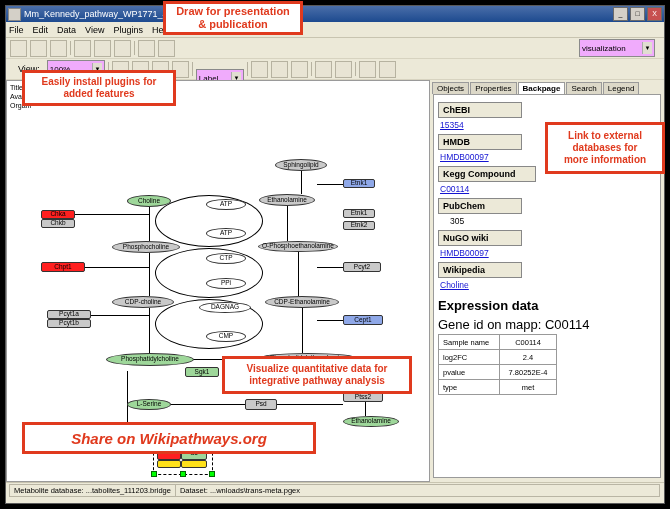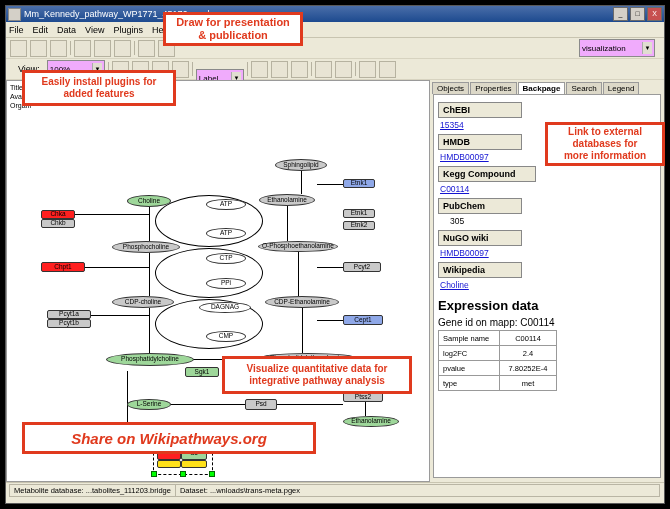--- a/index.html
+++ b/index.html
@@ -57,21 +57,21 @@
 
   
   .tabs{display:flex;height:14px;background:#ece9d8;font-size:8px;align-items:flex-end;padding-left:2px;}
   .tab{padding:1px 4px;border:1px solid #9a9a9a;border-bottom:0;background:#dcd8c8;margin-right:1px;}
   .tab.active{background:#fff;font-weight:bold;}
   .panel{margin:0 3px;background:#fff;border:1px solid #9a9a9a;height:384px;overflow:hidden;position:relative;padding:3px 4px;box-sizing:border-box;}
   .dbhead{border:1px solid #888;background:#ece9d8;font-weight:bold;font-size:9px;padding:2px 4px;margin:4px 0 2px;width:84px;box-sizing:border-box;}
   .dblink{color:#1414d2;text-decoration:underline;font-size:8.5px;margin-left:2px;display:block;}
   .dbtext{font-size:8.5px;margin-left:12px;}
   .exprhead{font-weight:bold;font-size:13px;margin:8px 0 4px 0;}
-  .gidtext{font-size:10px;margin-bottom:2px;}
+  .gidtext{font-size:13px;margin-bottom:2px;}
   table.expr{border-collapse:collapse;font-size:7.5px;}
   table.expr td{border:1px solid #999;padding:1px 4px;height:12px;}
   table.expr td.k{width:52px;}
   table.expr td.v{width:48px;text-align:center;}
 
   
   .statusbar{height:14px;background:#ece9d8;display:flex;align-items:center;font-size:7.5px;padding:0 4px;border-top:1px solid #c8c4b0;}
   .statusbar .cell{border:1px solid #b9b5a4;padding:0 4px;height:11px;line-height:11px;white-space:nowrap;}
 
   
@@ -288,29 +288,29 @@
       </div>
     </div>
   </div>
 
   <div class="statusbar">
     <div class="cell" style="margin-left:-1px;">Metabolite database: ...tabolites_111203.bridge</div>
     <div class="cell" style="margin-left:-1px;flex:1;">Dataset: ...wnloads\trans-meta.pgex</div>
   </div>
 </div>
 
-<div class="callout" style="left:163px;top:12px;width:140px;height:34px;">
+<div class="callout" style="left:163px;top:1px;width:140px;height:34px;">
     <span style="white-space:pre-line">Draw for presentation
 &amp; publication</span>
   </div>
 <div class="callout small" style="left:22px;top:70px;width:154px;height:36px;">
     <span style="white-space:pre-line">Easily install plugins for
 added features</span>
   </div>
-<div class="callout small" style="left:545px;top:122px;width:120px;height:44px;">
+<div class="callout small" style="left:545px;top:122px;width:120px;height:52px;">
     <span style="white-space:pre-line">Link  to external
 databases  for
 more information</span>
   </div>
 <div class="callout small" style="left:222px;top:356px;width:190px;height:38px;">
     <span style="white-space:pre-line">Visualize quantitative data  for
 integrative pathway analysis</span>
   </div>
 <div class="callout big" style="left:22px;top:422px;width:294px;height:32px;font-style:italic;">
     <span>Share on Wikipathways.org</span>

